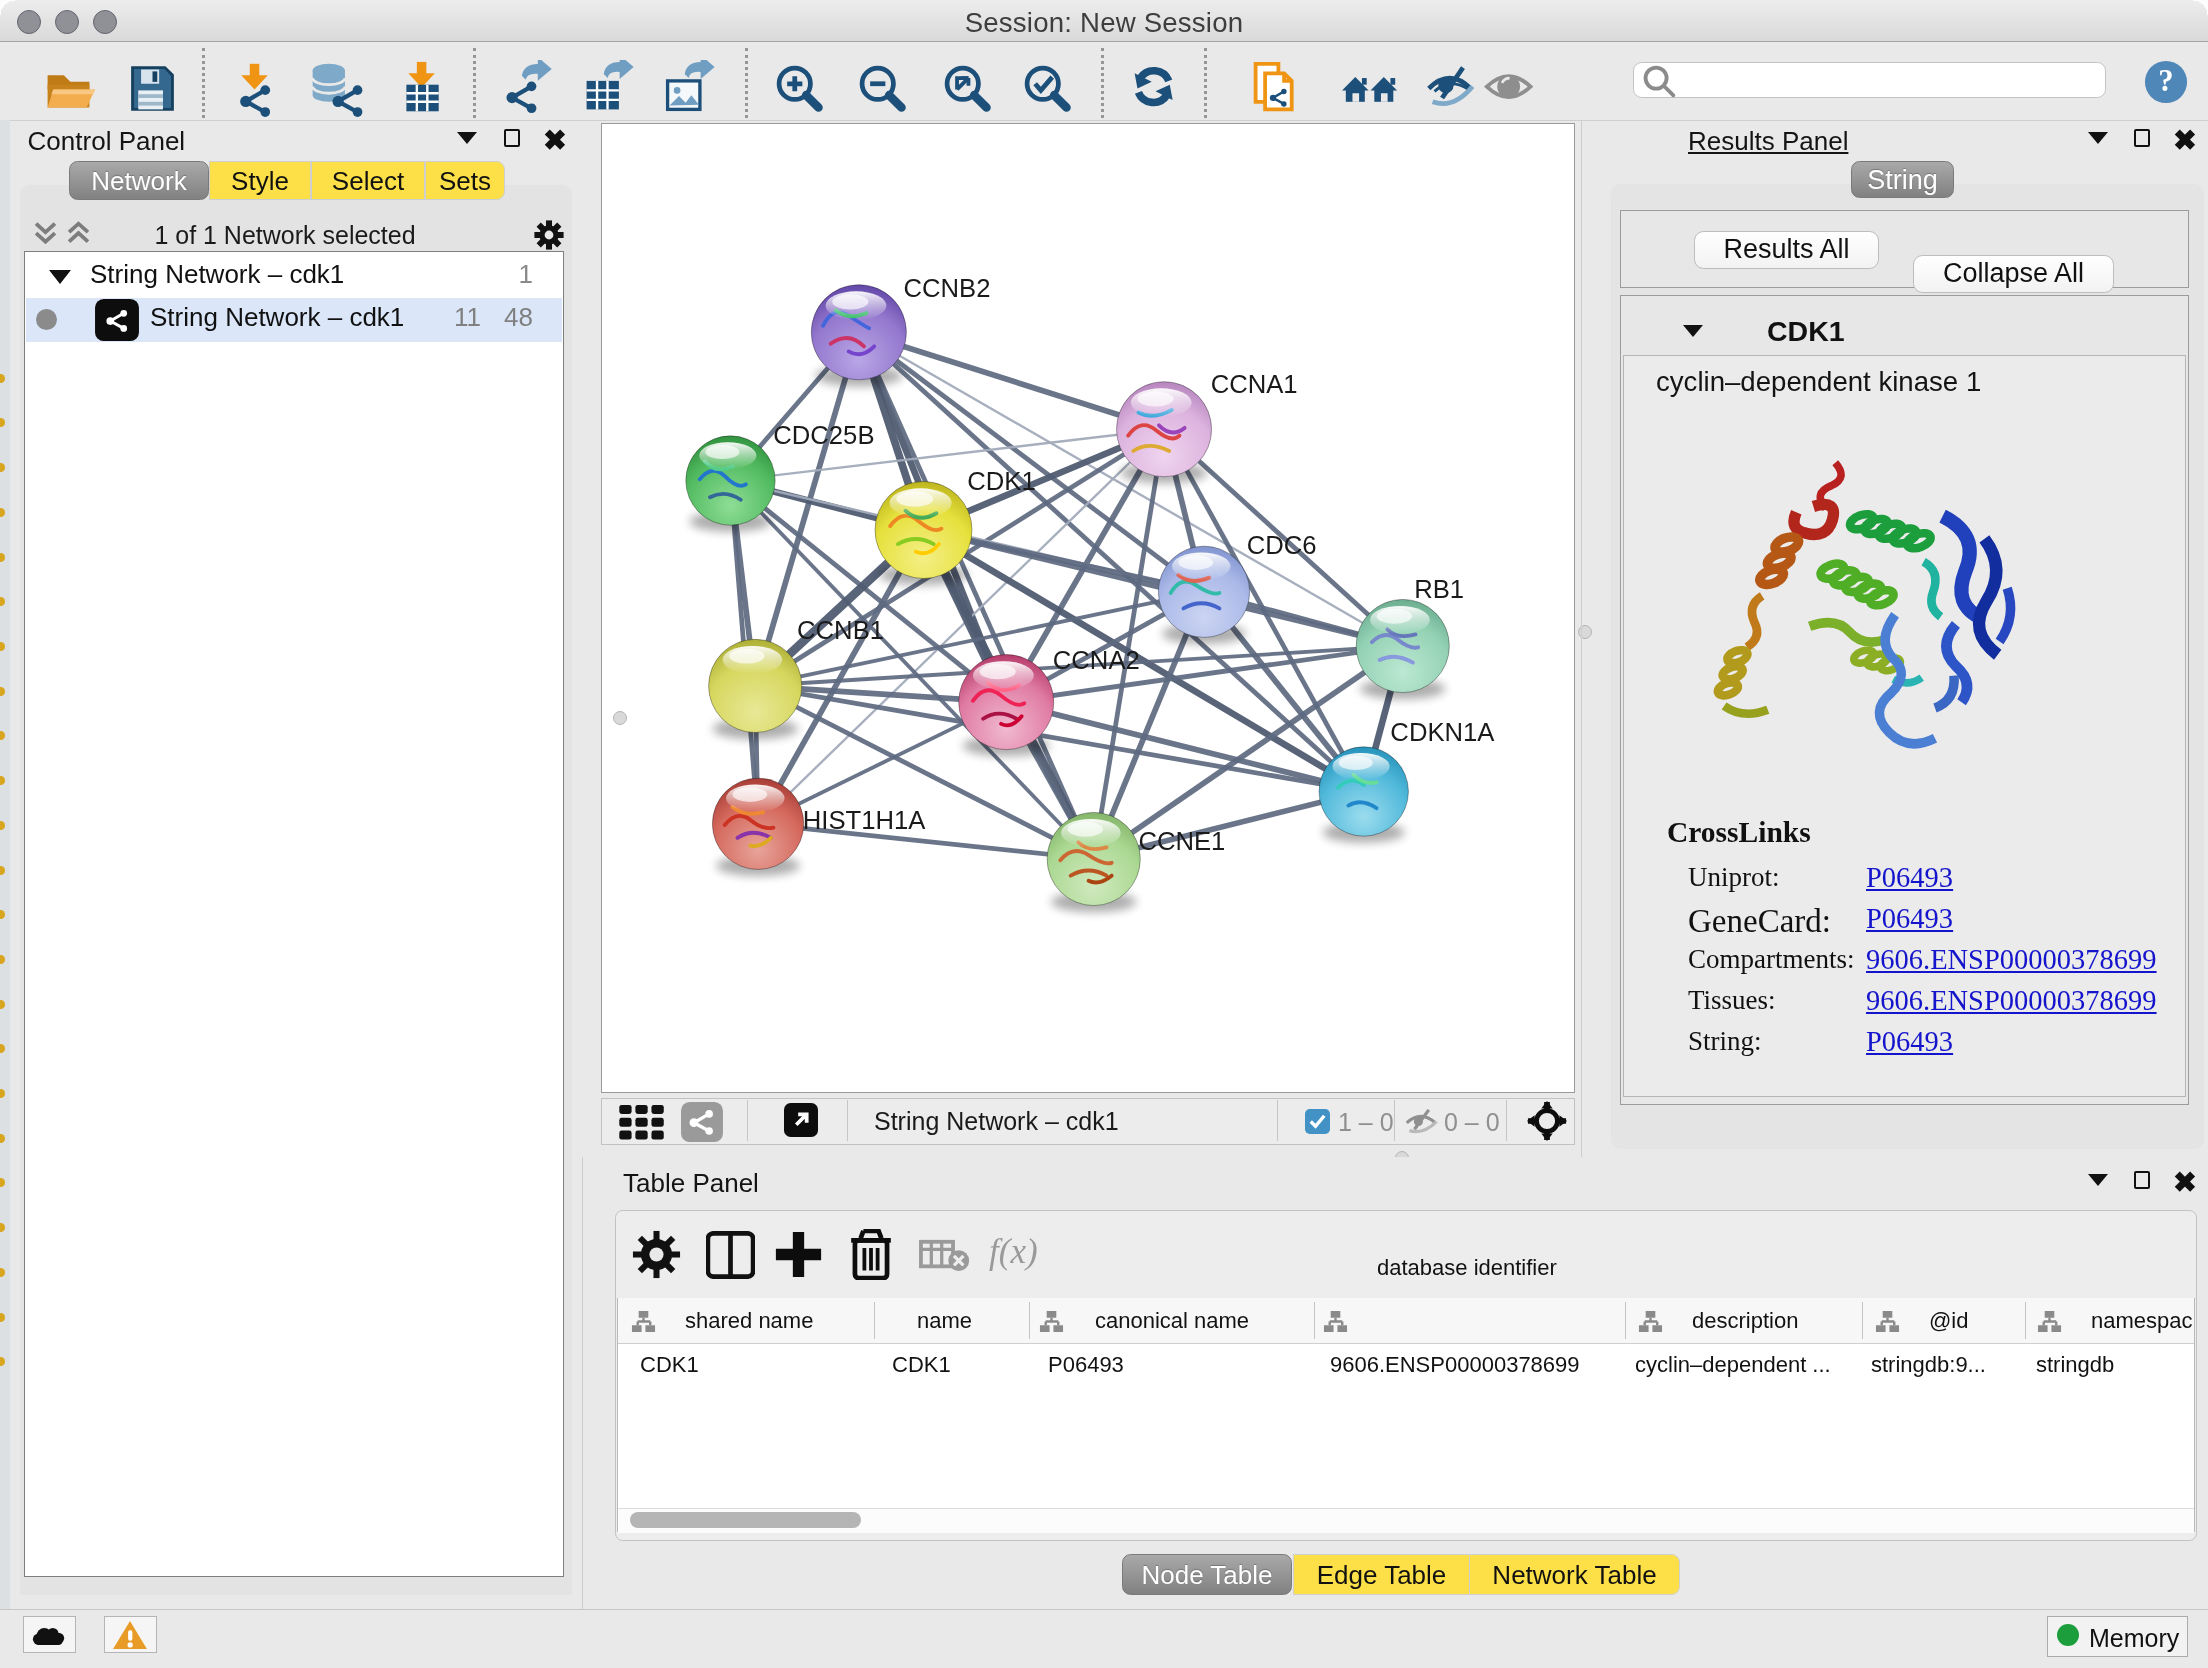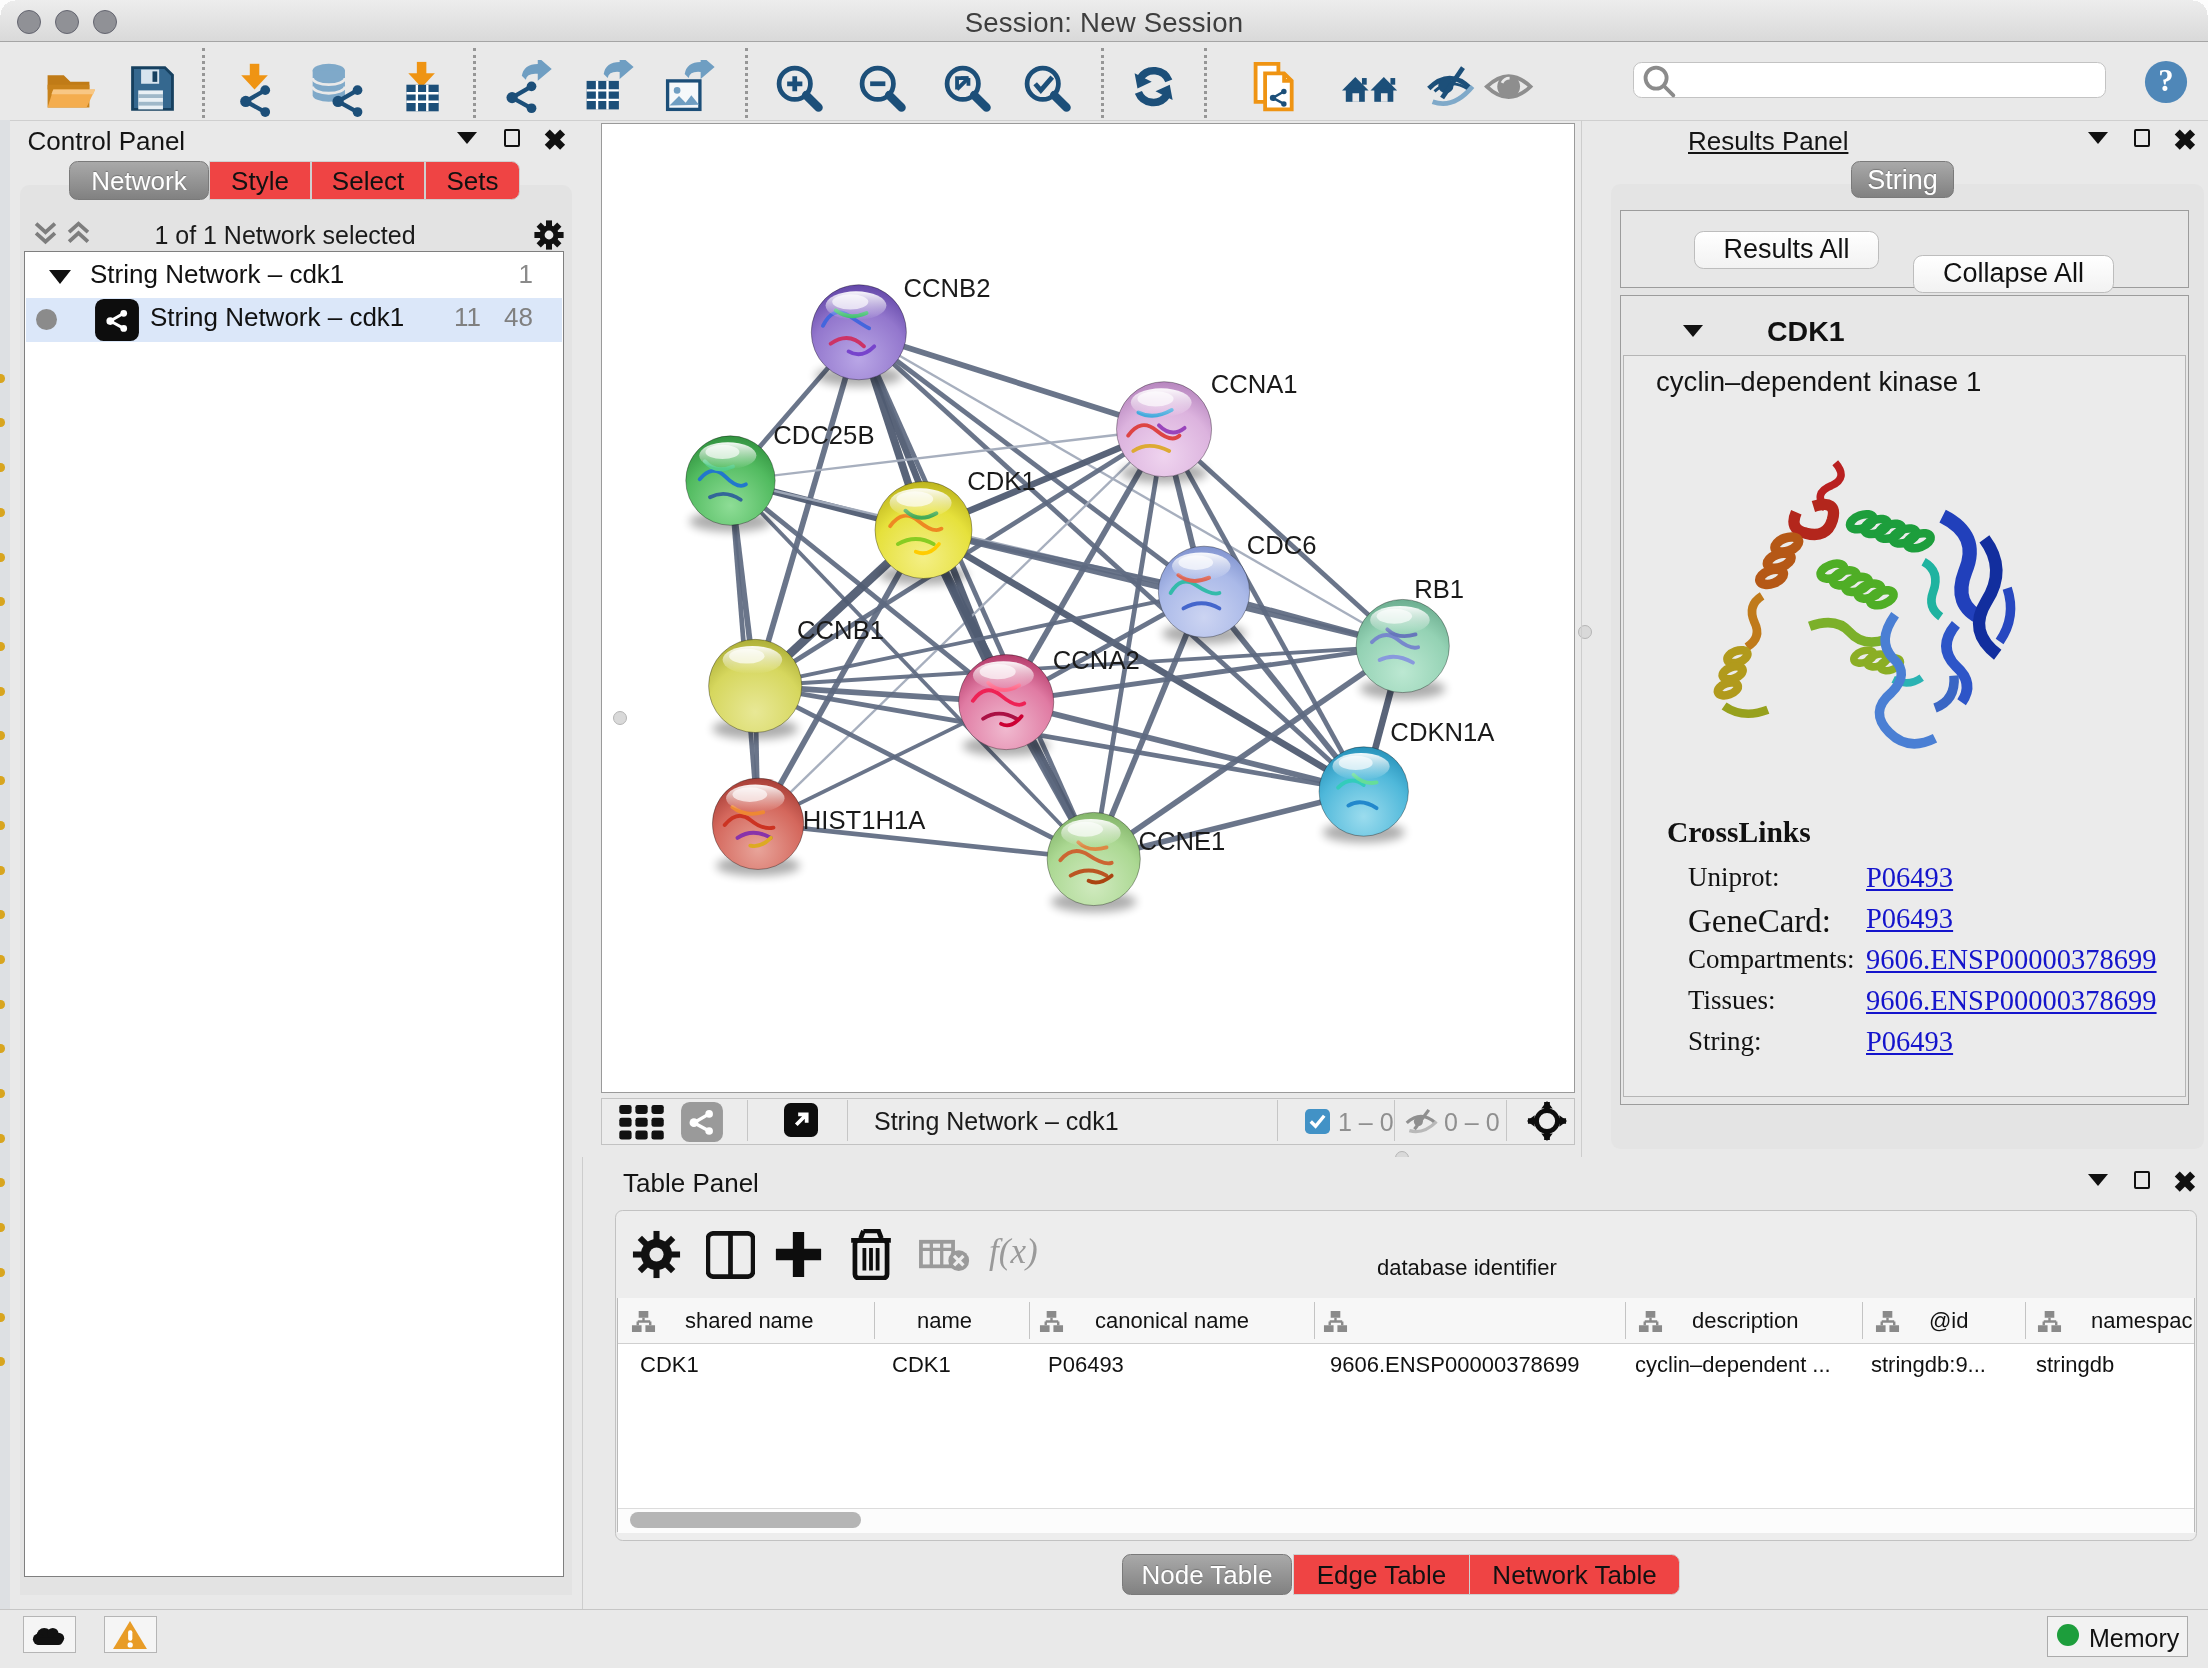--- a/index.html
+++ b/index.html
@@ -14,21 +14,21 @@
 .toolbar{left:0;top:43px;width:2208px;height:77px;background:#e9e9e9;
   border-bottom:1px solid #cfcfcf;}
 .tsep{top:48px;width:0px;height:70px;border-left:3.8px dotted #969696;}
 .searchbox{left:1633px;top:62px;width:473px;height:36px;background:#fff;
   border:1.9px solid #c3c3c3;border-radius:8.6px;box-sizing:border-box;}
 .panelTitle{font-size:26px;color:#141414;}
 .phdr-tri{width:0;height:0;border-left:10.5px solid transparent;border-right:10.5px solid transparent;
   border-top:12.4px solid #111;}
 .phdr-sq{width:16px;height:18px;border:2.9px solid #111;box-sizing:border-box;border-radius:1.9px;}
 .phdr-x{font-size:28.5px;font-weight:bold;color:#111;line-height:1;}
-.tabseg{position:absolute;box-sizing:border-box;background:#ef4444;border:1px solid #cfcfcf;
+.tabseg{position:absolute;box-sizing:border-box;background:#fde047;border:1px solid #cfcfcf;
   text-align:center;font-size:26px;color:#111;}
 .tabsel{background:linear-gradient(#a9a9a9,#818181);color:#fff;border:1px solid #7a7a7a;
   text-shadow:0 -1px 1px rgba(0,0,0,.25);}
 .whitebox{background:#fff;border:1.9px solid #7f7f7f;box-sizing:border-box;}
 .handle{width:14.3px;height:14.3px;border-radius:50%;background:#d9d9d9;border:1px solid #b5b5b5;box-sizing:border-box;}
 .rbox{border:1.9px solid #9c9c9c;background:#e7e7e7;box-sizing:border-box;}
 .btn{background:linear-gradient(#ffffff,#f2f2f2);border:1.9px solid #bdbdbd;border-radius:9.5px;
   box-sizing:border-box;text-align:center;font-size:27px;color:#111;}
 .serif{font-family:"Liberation Serif",serif;}
 a.lnk{color:#1414cc;text-decoration:underline;}
@@ -199,21 +199,21 @@
 <div class="abs" style="left:-3.8px;top:1313px;width:8.6px;height:8.6px;border-radius:50%;background:#d8a51f;"></div>
 <div class="abs" style="left:-3.8px;top:1357px;width:8.6px;height:8.6px;border-radius:50%;background:#d8a51f;"></div>
 <div class="abs panelTitle" style="left:27.6px;top:126px;">Control Panel</div>
 <div class="abs phdr-tri" style="left:457px;top:132px;"></div>
 <div class="abs phdr-sq" style="left:504px;top:129px;"></div>
 <div class="abs phdr-x" style="left:543px;top:126px;">✖</div>
 <div class="abs" style="left:20px;top:185px;width:552px;height:1410px;background:#e3e3e3;border-radius:9.5px 9.5px 0 0;"></div>
 <div class="abs tabseg tabsel" style="left:69px;top:161px;width:140px;height:39px;line-height:39px;border-radius:8.6px;">Network</div>
 <div class="abs tabseg" style="left:209px;top:161px;width:102px;height:39px;line-height:39px;">Style</div>
 <div class="abs tabseg" style="left:311px;top:161px;width:114px;height:39px;line-height:39px;">Select</div>
-<div class="abs tabseg" style="left:425px;top:161px;width:95px;height:39px;line-height:39px;border-radius:0 8.6px 8.6px 0;">Sets</div>
+<div class="abs tabseg" style="left:425px;top:161px;width:80px;height:39px;line-height:39px;border-radius:0 8.6px 8.6px 0;">Sets</div>
 <svg class="abs" style="left:32px;top:218px" width="27" height="34" viewBox="0 0 28 36">
     <path d="M4 6 l10 9 10-9 M4 16 l10 9 10-9" fill="none" stroke="#7d7d7d" stroke-width="4"></path>
   </svg>
 <svg class="abs" style="left:65px;top:218px" width="27" height="34" viewBox="0 0 28 36">
     <path d="M4 15 l10-9 10 9 M4 25 l10-9 10 9" fill="none" stroke="#7d7d7d" stroke-width="4"></path>
   </svg>
 <div class="abs" style="left:114px;top:221px;width:342px;text-align:center;font-size:25px;color:#1a1a1a;">1 of 1 Network selected</div>
 <svg class="abs" style="left:533px;top:219px" width="32" height="32" viewBox="0 0 34 34">
     <g transform="translate(17,17)">
       <rect x="-3.2" y="-15.5" width="6.4" height="15.5" fill="#111" transform="rotate(0)"></rect>

